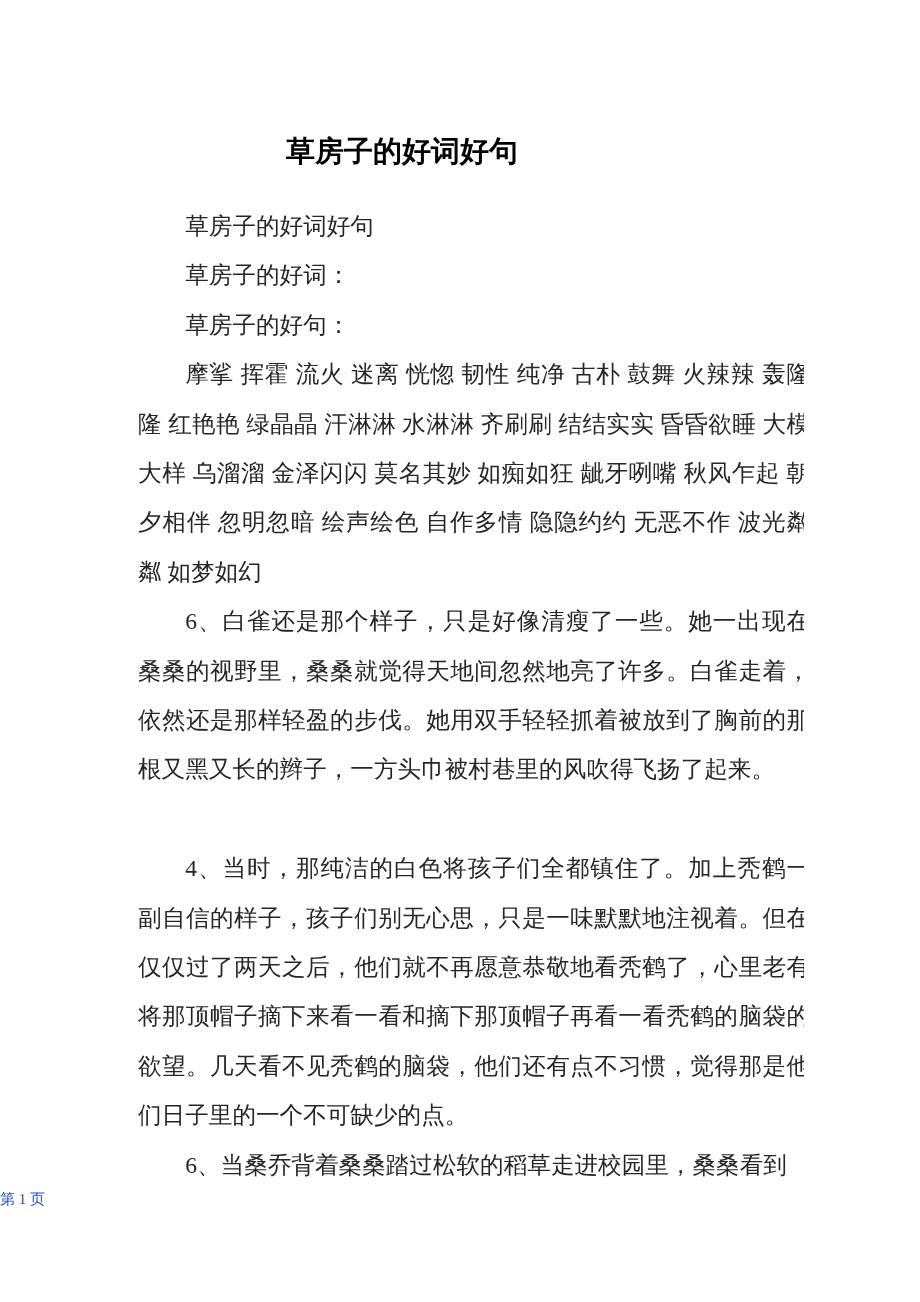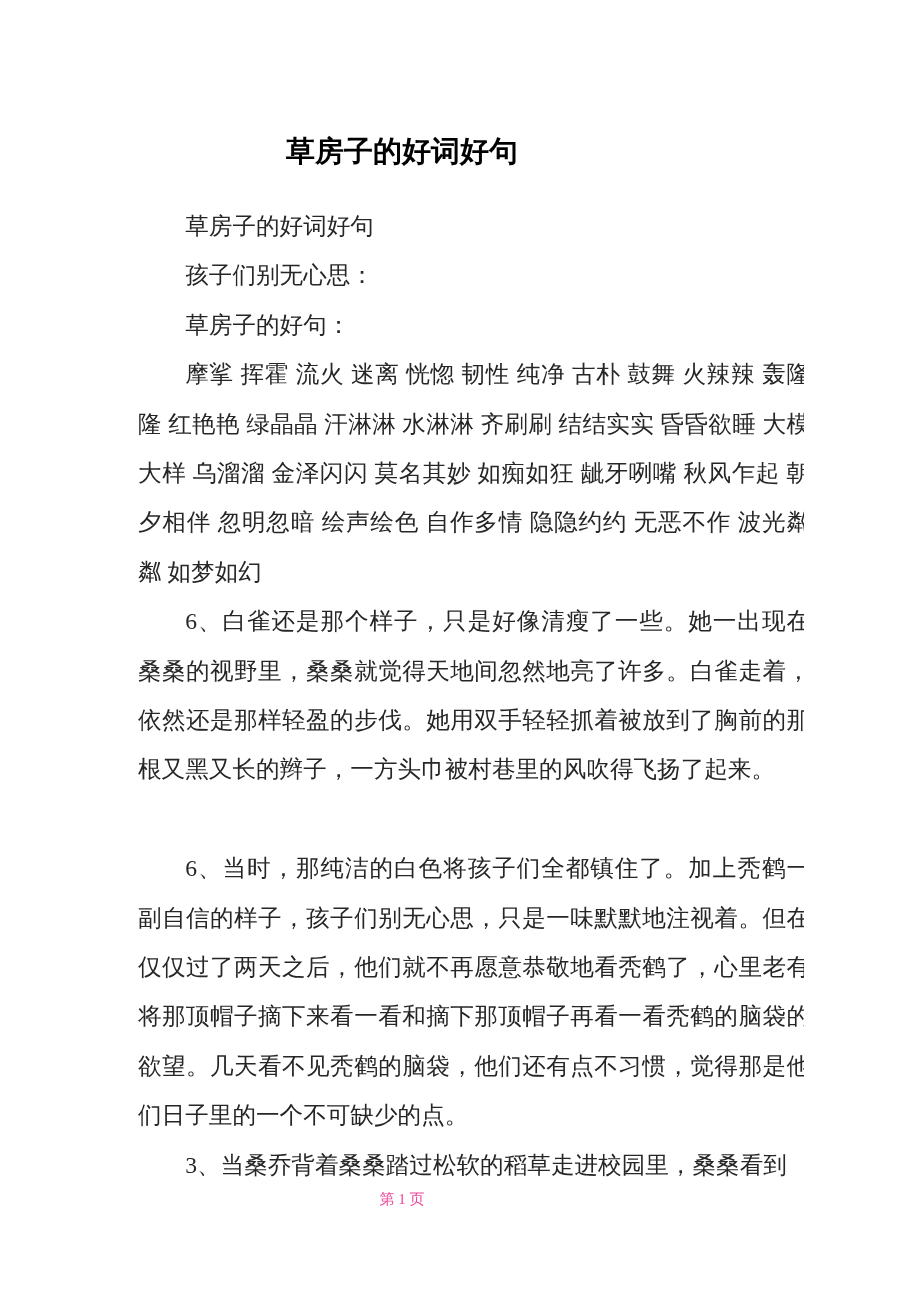--- a/index.html
+++ b/index.html
@@ -46,40 +46,40 @@
     text-indent: 2em;
   }
   .para.empty {
     height: 49.4px;
   }
   .doc-footer {
     position: absolute;
     top: 1190px;
     left: 0;
     width: 100%;
-    text-align: center;
+    text-align: left;
     font-size: 15px;
     line-height: 18px;
-    color: #ec4899;
+    color: #1d4ed8;
     font-family: "Liberation Serif", "DejaVu Serif", serif;
   }
 </style>
 </head>
 <body>
 
 <div class="page">
 
   <h1 class="doc-title">草房子的好词好句</h1>
 
   <div class="doc-content">
     <p class="para">草房子的好词好句</p>
-    <p class="para">孩子们别无心思：</p>
+    <p class="para">草房子的好词：</p>
     <p class="para">草房子的好句：</p>
     <p class="para">摩挲 挥霍 流火 迷离 恍惚 韧性 纯净 古朴 鼓舞 火辣辣 轰隆隆 红艳艳 绿晶晶 汗淋淋 水淋淋 齐刷刷 结结实实 昏昏欲睡 大模大样 乌溜溜 金泽闪闪 莫名其妙 如痴如狂 龇牙咧嘴 秋风乍起 朝夕相伴 忽明忽暗 绘声绘色 自作多情 隐隐约约 无恶不作 波光粼粼 如梦如幻</p>
     <p class="para">6、白雀还是那个样子，只是好像清瘦了一些。她一出现在桑桑的视野里，桑桑就觉得天地间忽然地亮了许多。白雀走着，依然还是那样轻盈的步伐。她用双手轻轻抓着被放到了胸前的那根又黑又长的辫子，一方头巾被村巷里的风吹得飞扬了起来。</p>
     <p class="para empty"></p>
-    <p class="para">6、当时，那纯洁的白色将孩子们全都镇住了。加上秃鹤一副自信的样子，孩子们别无心思，只是一味默默地注视着。但在仅仅过了两天之后，他们就不再愿意恭敬地看秃鹤了，心里老有将那顶帽子摘下来看一看和摘下那顶帽子再看一看秃鹤的脑袋的欲望。几天看不见秃鹤的脑袋，他们还有点不习惯，觉得那是他们日子里的一个不可缺少的点。</p>
-    <p class="para">3、当桑乔背着桑桑踏过松软的稻草走进校园里，桑桑看到</p>
+    <p class="para">4、当时，那纯洁的白色将孩子们全都镇住了。加上秃鹤一副自信的样子，孩子们别无心思，只是一味默默地注视着。但在仅仅过了两天之后，他们就不再愿意恭敬地看秃鹤了，心里老有将那顶帽子摘下来看一看和摘下那顶帽子再看一看秃鹤的脑袋的欲望。几天看不见秃鹤的脑袋，他们还有点不习惯，觉得那是他们日子里的一个不可缺少的点。</p>
+    <p class="para">6、当桑乔背着桑桑踏过松软的稻草走进校园里，桑桑看到</p>
   </div>
 
   <div class="doc-footer">第 1 页</div>
 
 </div>
 
 </body></html>

